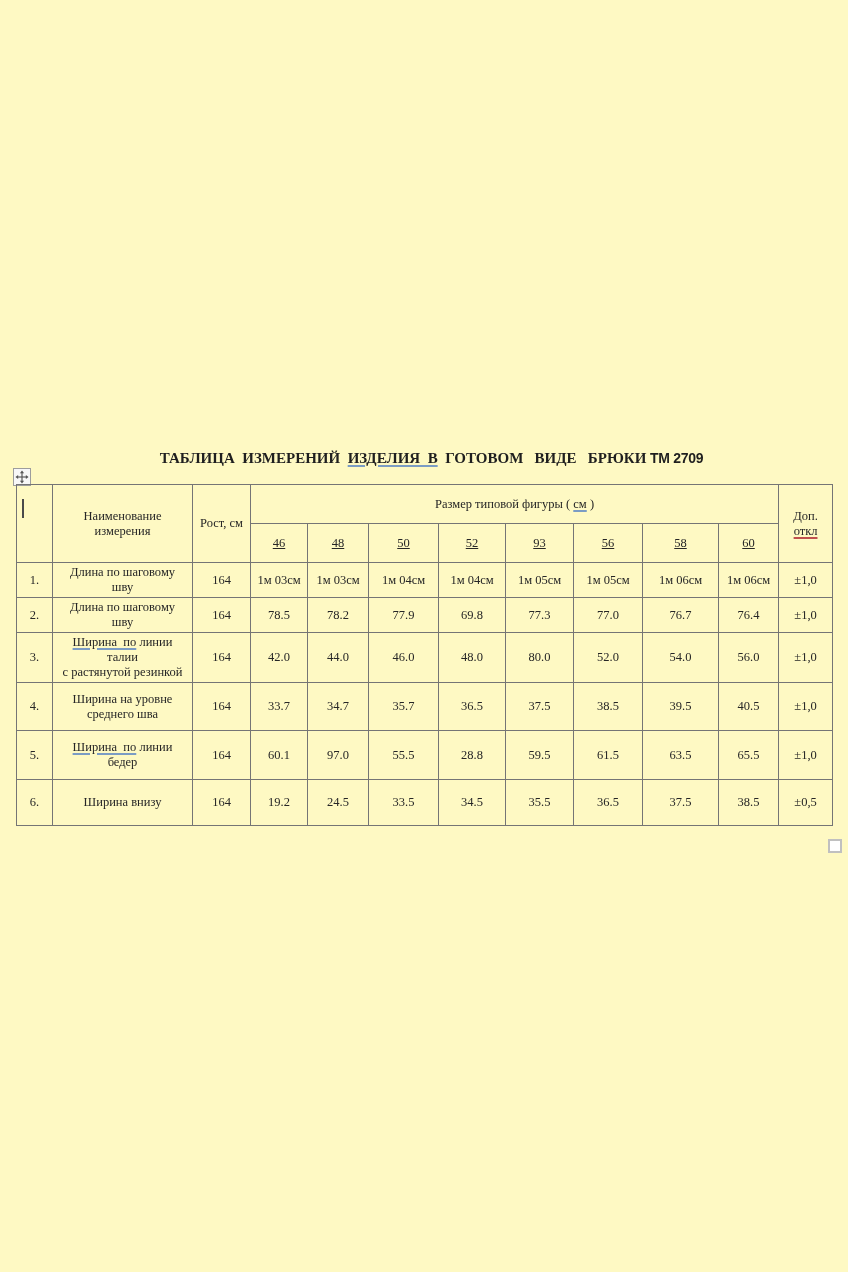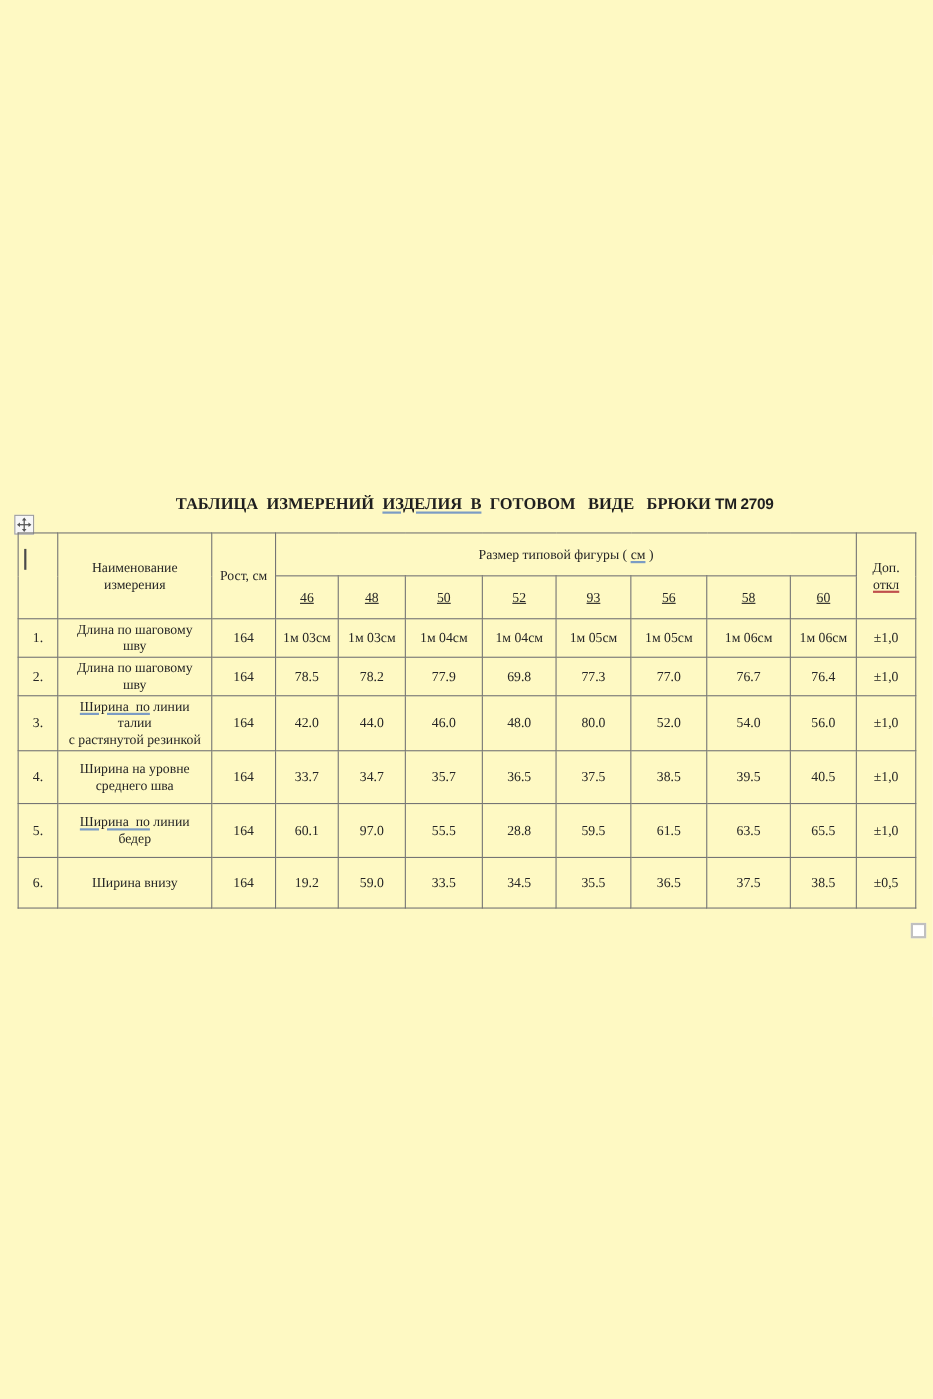--- a/index.html
+++ b/index.html
@@ -211,21 +211,21 @@
             <td>61.5</td>
             <td>63.5</td>
             <td>65.5</td>
             <td>±1,0</td>
           </tr>
           <tr>
             <td>6.</td>
             <td><span>Ширина внизу</span></td>
             <td>164</td>
             <td>19.2</td>
-            <td>59.0</td>
+            <td>24.5</td>
             <td>33.5</td>
             <td>34.5</td>
             <td>35.5</td>
             <td>36.5</td>
             <td>37.5</td>
             <td>38.5</td>
             <td>±0,5</td>
           </tr>
         </tbody>
     </table>

